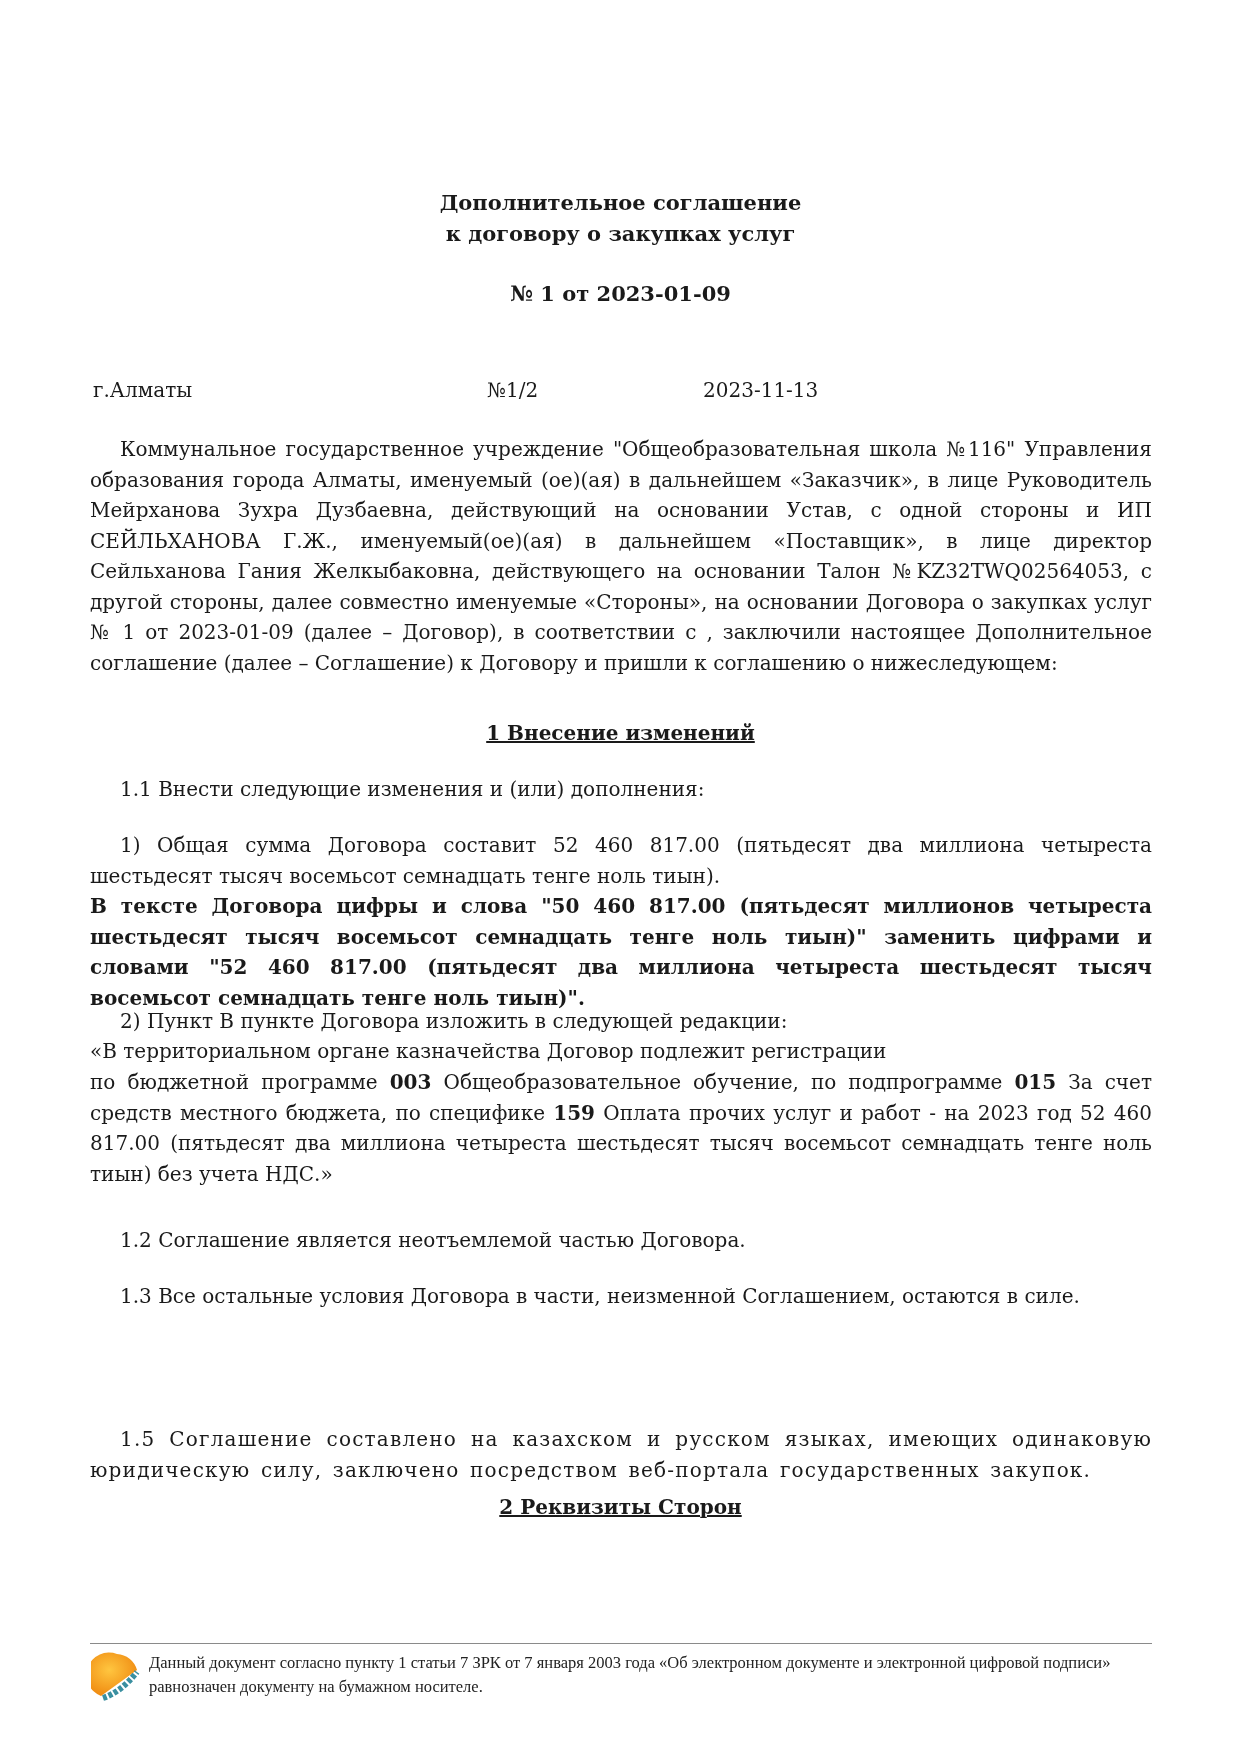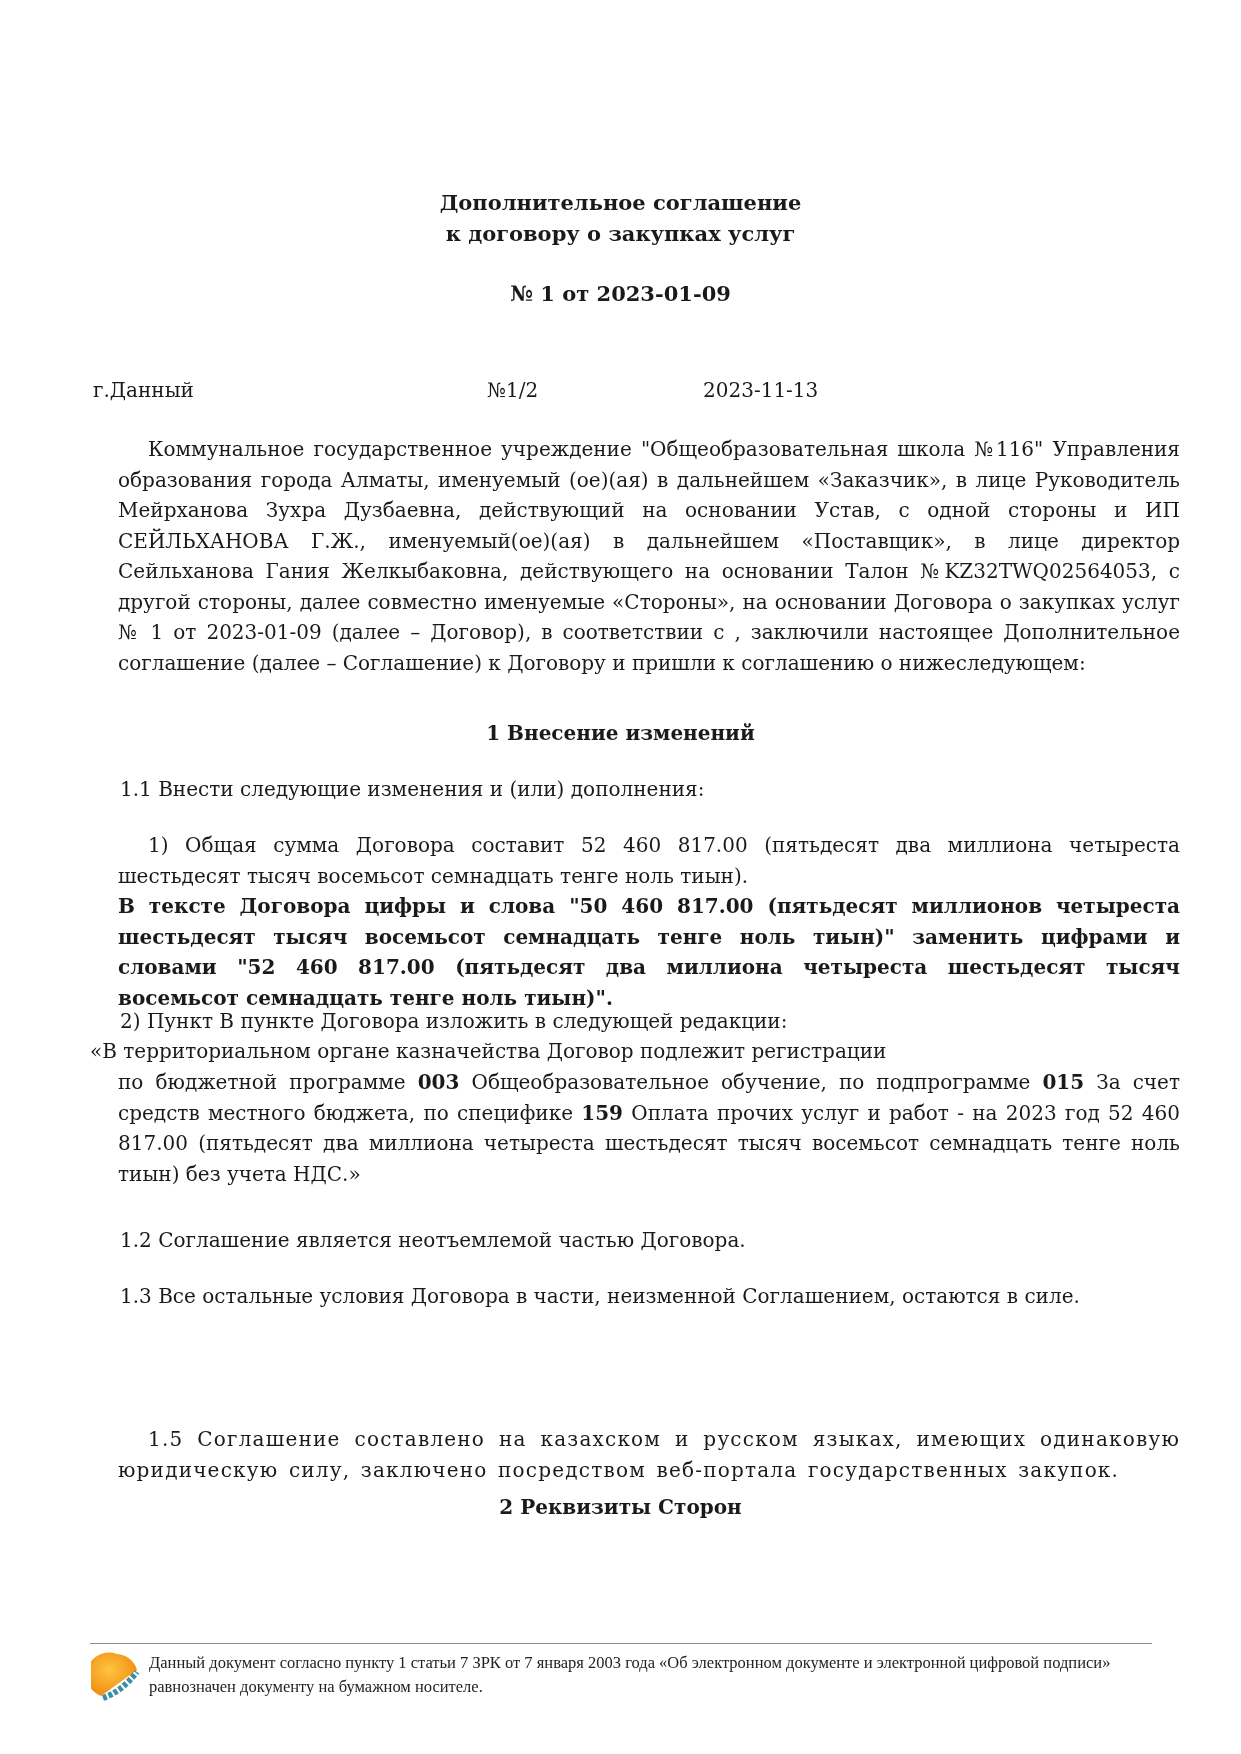--- a/index.html
+++ b/index.html
@@ -3,39 +3,39 @@
 <meta charset="utf-8">
 <style>
   html, body { margin: 0; padding: 0; background: #ffffff; }
   body { width: 1241px; height: 1754px; position: relative; overflow: hidden;
          font-family: "DejaVu Serif", serif; color: #1a1a1a; }
   .page { position: absolute; left: 0; top: 0; width: 1241px; height: 1754px; }
   .abs { position: absolute; }
   .title { left: 0; width: 1241px; text-align: center; font-weight: bold; font-size: 21px; line-height: 31px; }
   .head-row { top: 376px; font-size: 20px; line-height: 28px; }
   .body { left: 90px; width: 1062px; font-size: 20px; line-height: 30.5px; }
-  .just { text-align: justify; text-align-last: left; margin-left: 28px; }
+  .just { text-align: justify; text-align-last: left; }
   .indent { text-indent: 30px; }
   .spaced { letter-spacing: 1.2px; word-spacing: 3px; }
-  .sec { left: 0; width: 1241px; text-align: center; font-weight: bold; font-size: 20px; line-height: 30px; }
+  .sec { left: 0; width: 1241px; text-align: center; font-weight: bold; font-size: 20px; line-height: 30px; text-decoration: underline; }
   b { font-weight: bold; }
   .rule { left: 90px; width: 1062px; top: 1643px; height: 0; border-top: 1.5px solid #8a8a8a; }
   .footer-text { left: 149px; top: 1651px; font-family: Liberation Serif, serif; font-size: 16.5px; line-height: 24px; color: #222; width: 1000px; }
   .logo { left: 91px; top: 1650px; width: 52px; height: 52px; }
 </style>
 </head>
 <body>
 
 <div class="page">
 
   <div class="abs title" style="top:187px;">Дополнительное соглашение</div>
   <div class="abs title" style="top:218px;">к договору о закупках услуг</div>
   <div class="abs title" style="top:278px;">№ 1 от 2023-01-09</div>
 
-  <div class="abs head-row" style="left:93px;">г.Данный</div>
+  <div class="abs head-row" style="left:93px;">г.Алматы</div>
   <div class="abs head-row" style="left:487px;">№1/2</div>
   <div class="abs head-row" style="left:703px;">2023-11-13</div>
 
   <div class="abs body just indent" style="top:434px;">Коммунальное государственное учреждение "Общеобразовательная школа №116" Управления образования города Алматы, именуемый (ое)(ая) в дальнейшем «Заказчик», в лице Руководитель Мейрханова Зухра Дузбаевна, действующий на основании Устав, с одной стороны и ИП СЕЙЛЬХАНОВА Г.Ж., именуемый(ое)(ая) в дальнейшем «Поставщик», в лице директор Сейльханова Гания Желкыбаковна, действующего на основании Талон №KZ32TWQ02564053, с другой стороны, далее совместно именуемые «Стороны», на основании Договора о закупках услуг № 1 от 2023-01-09 (далее – Договор), в соответствии с , заключили настоящее Дополнительное соглашение (далее – Соглашение) к Договору и пришли к соглашению о нижеследующем:</div>
 
   <div class="abs sec" style="top:718px;">1 Внесение изменений</div>
 
   <div class="abs body indent" style="top:774px;">1.1 Внести следующие изменения и (или) дополнения:</div>
 
   <div class="abs body just indent" style="top:830px;">1) Общая сумма Договора составит 52 460 817.00 (пятьдесят два миллиона четыреста шестьдесят тысяч восемьсот семнадцать тенге ноль тиын).</div>

